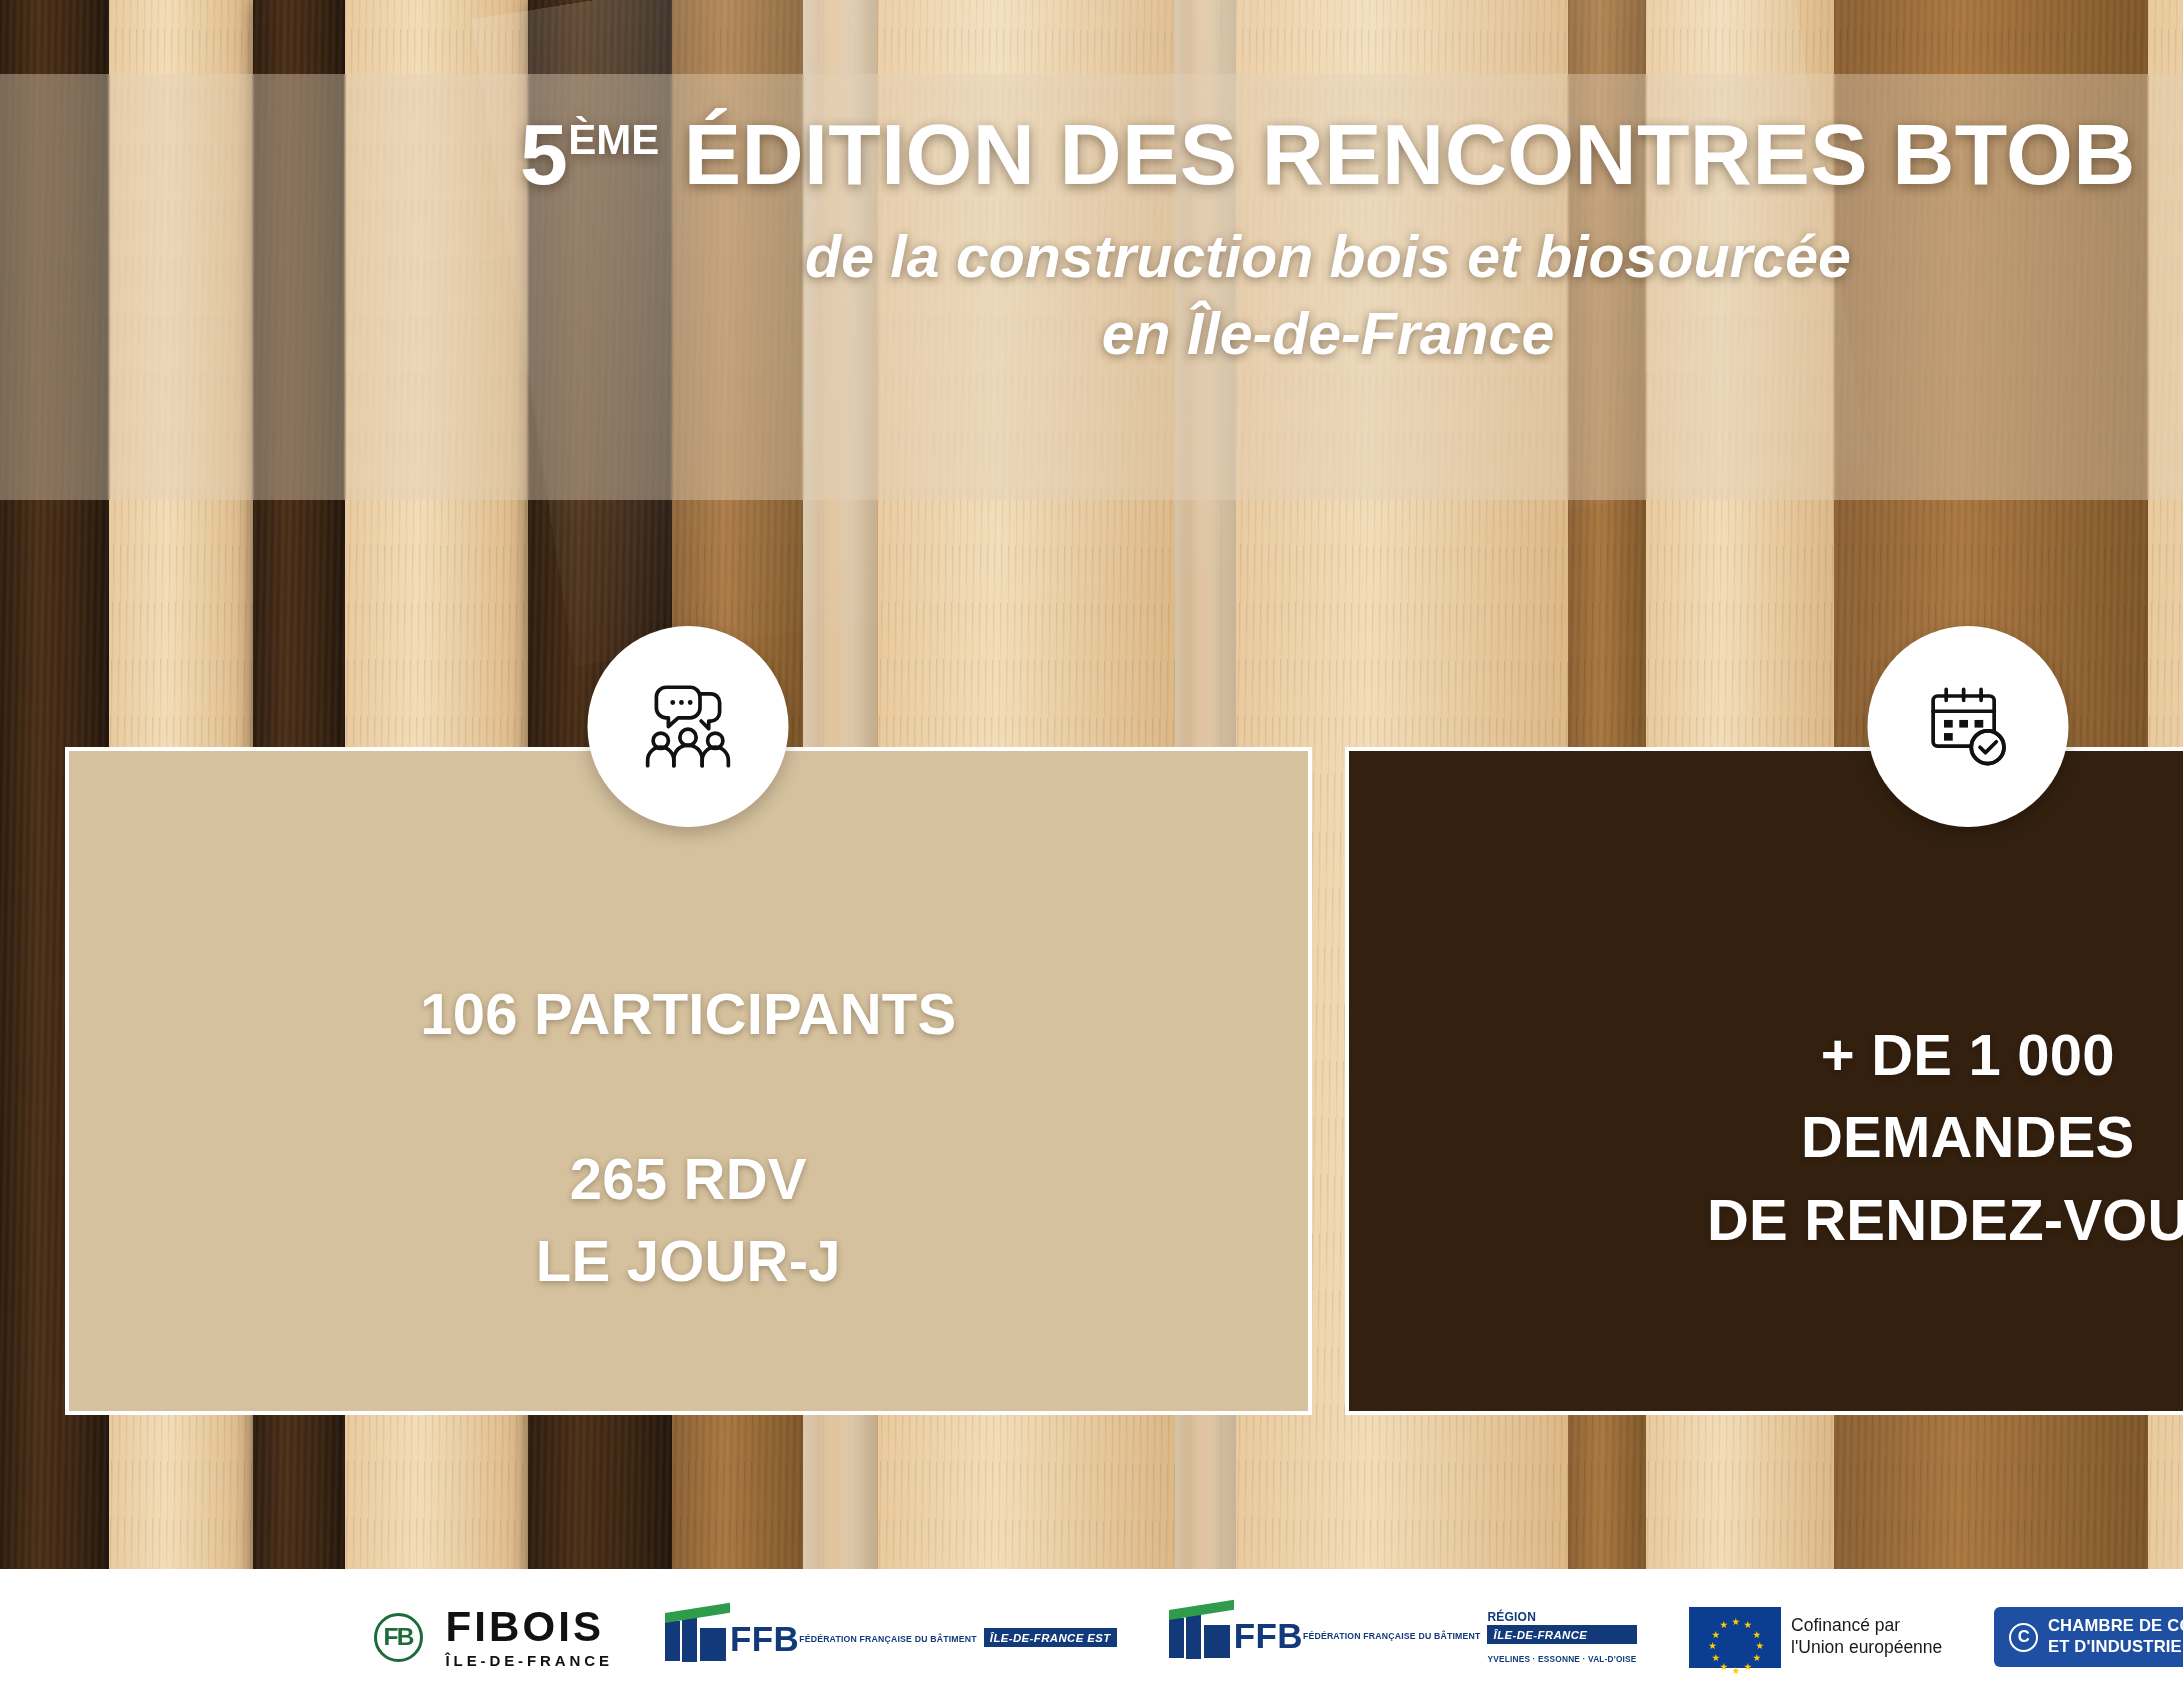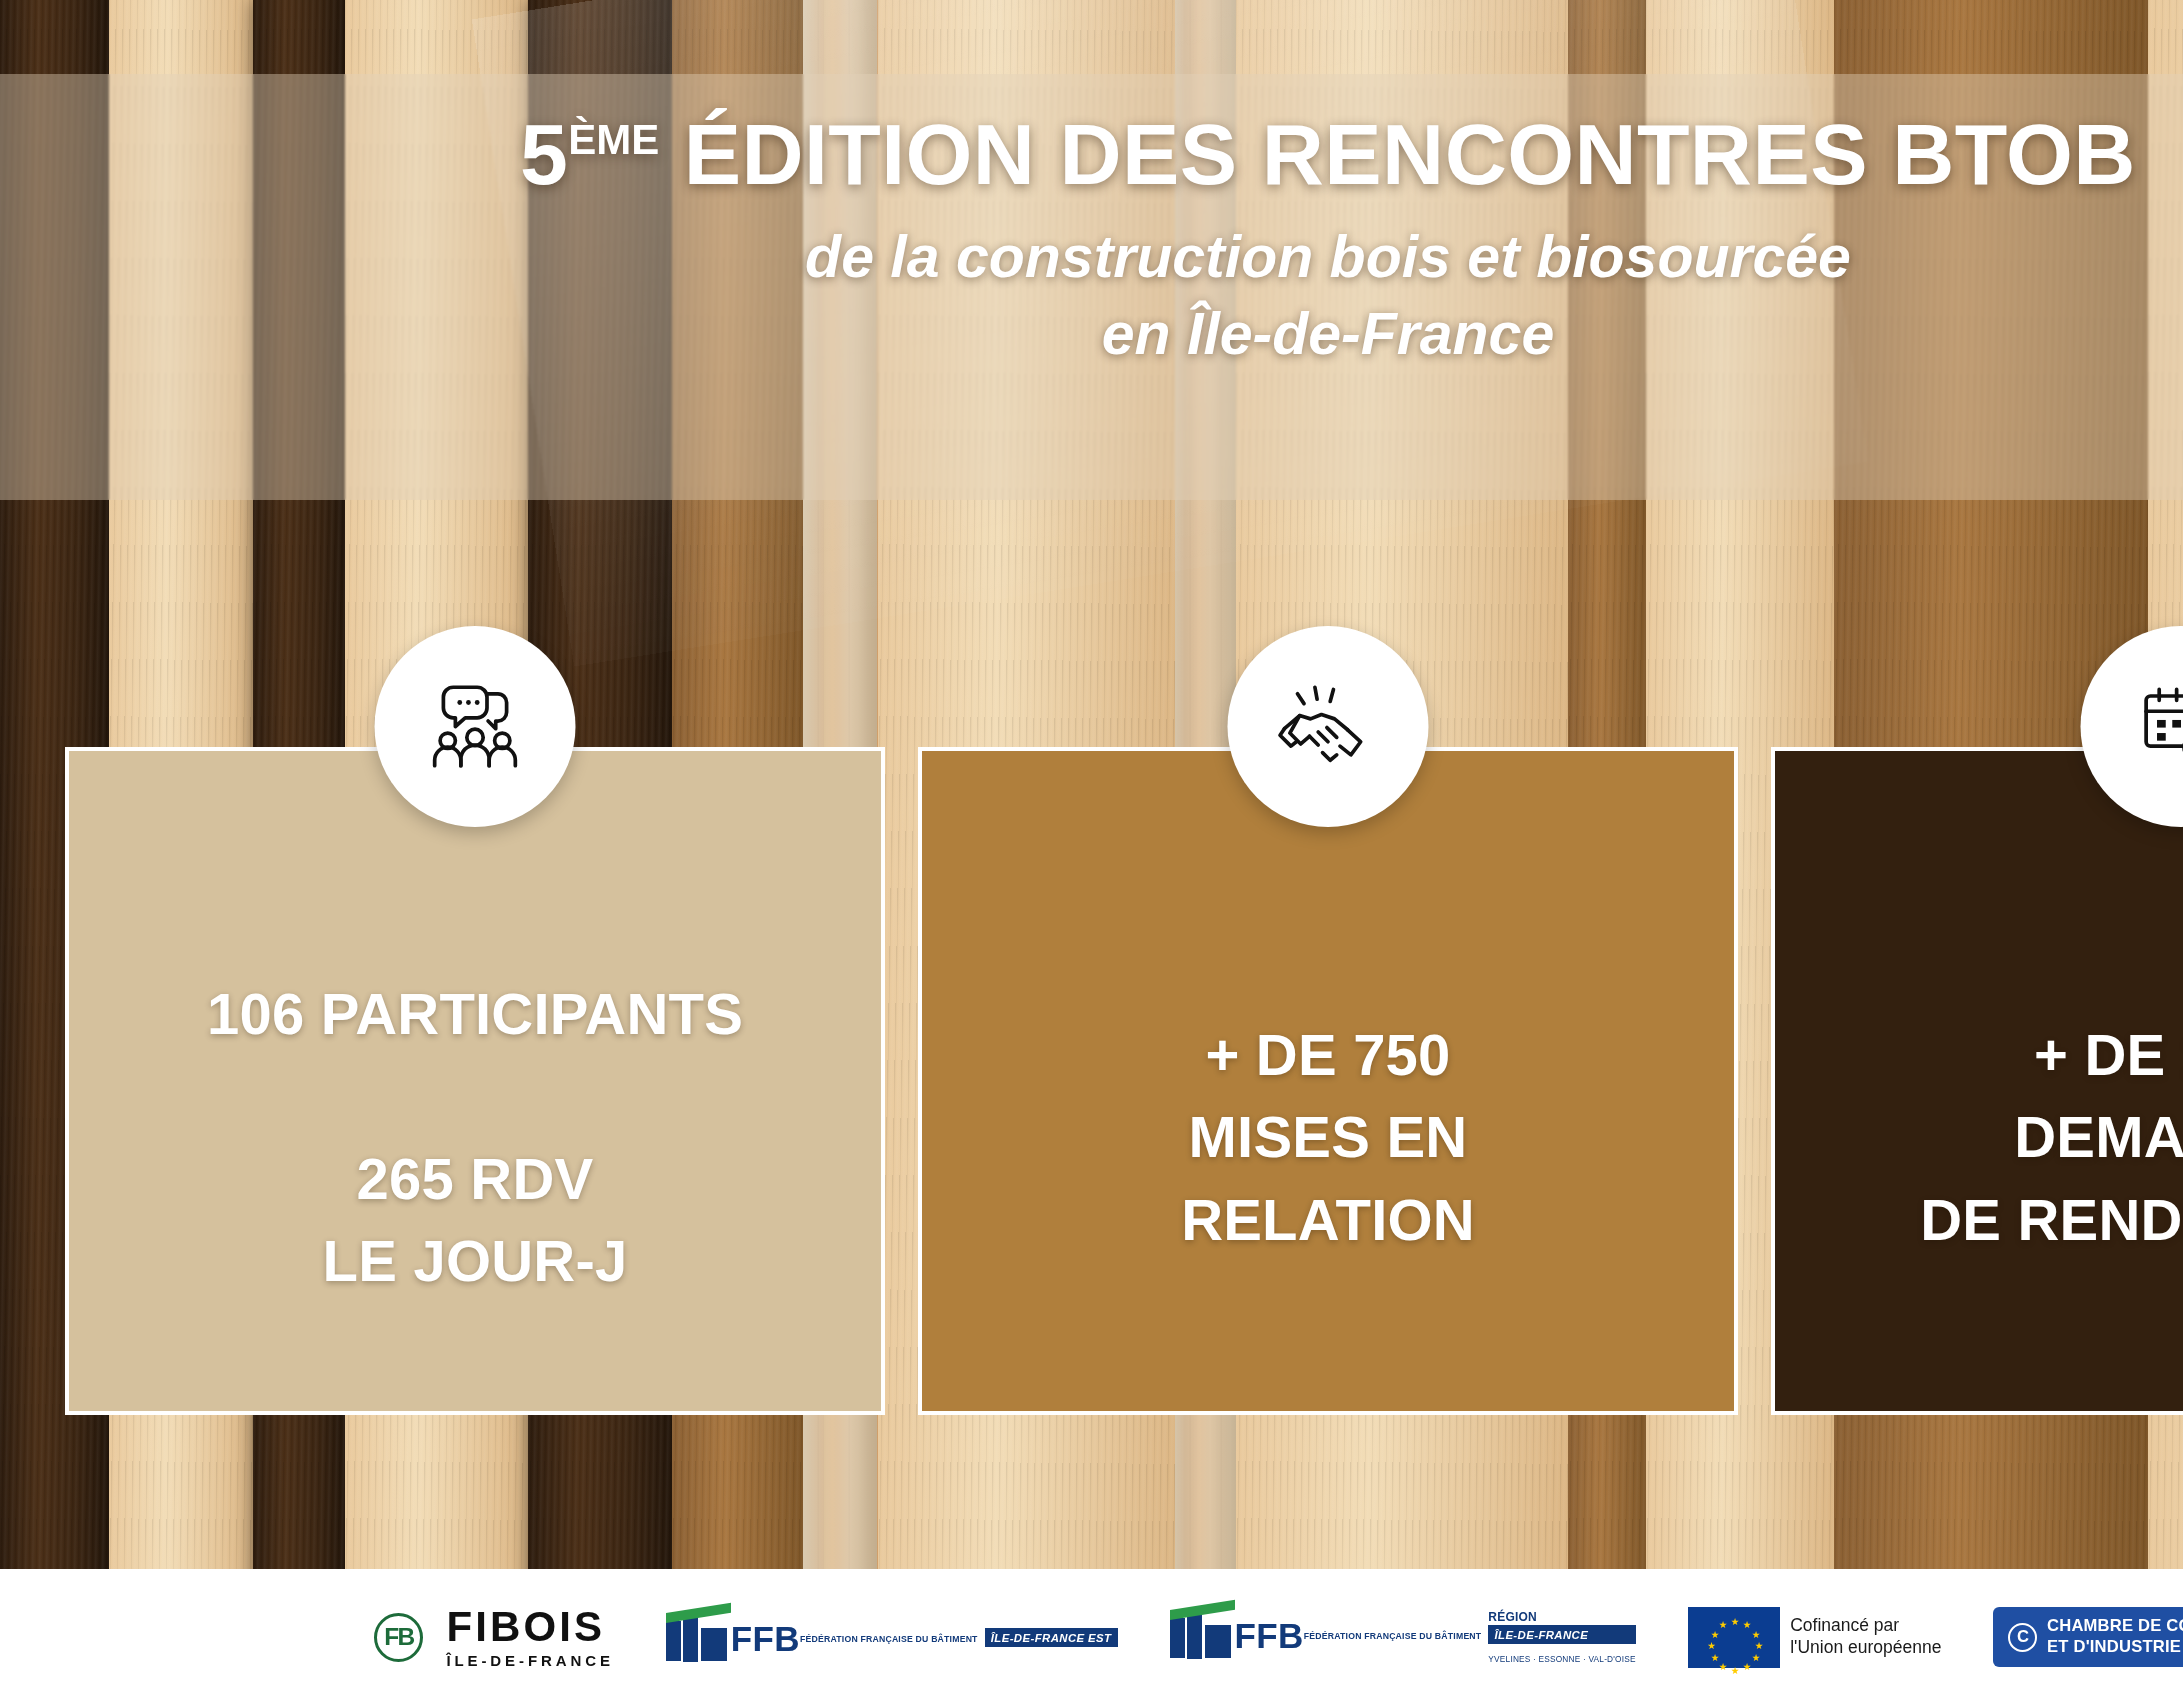--- a/index.html
+++ b/index.html
@@ -201,21 +201,21 @@
   .ffb-glyph { width: 65px; height: 49px; position: relative; }
   .ffb-glyph .b1 { position: absolute; left: 0; top: 8.7px; width: 15px; height: 40px; background: #123a7a; }
   .ffb-glyph .b2 { position: absolute; left: 17.5px; top: 0; width: 15px; height: 49px; background: #123a7a; }
   .ffb-glyph .b3 { position: absolute; left: 35px; top: 15.7px; width: 26px; height: 33px; background: #123a7a; }
   .ffb-glyph .green { position: absolute; left: 0; top: 0; width: 65px; height: 9.6px; background: #2e9c4a; transform: skewY(-9deg); transform-origin: left top; }
   .ffb-name { font-size: 35px; font-weight: 800; color: #123a7a; line-height: 1; margin-top: 2.6px; letter-spacing: 0.4px; }
   .ffb-foot { font-size: 8.7px; font-weight: 700; color: #123a7a; margin-top: 3.5px; letter-spacing: 0.2px; }
   .ffb-right { margin-left: 7px; display: flex; flex-direction: column; justify-content: center; align-self: center; }
   .ffb-region-top { font-size: 12px; font-weight: 700; color: #123a7a; letter-spacing: 0.2px; }
   .ffb-region { background: #123a7a; color: #fff; font-size: 11.4px; font-weight: 800; padding: 3.5px 6.1px; letter-spacing: 0.4px; margin-top: 1.7px; font-style: italic; }
-  .ffb-region-sub { font-size: 8.3px; font-weight: 400; color: #123a7a; margin-top: 10px; letter-spacing: 0.2px; }
+  .ffb-region-sub { font-size: 8.3px; font-weight: 700; color: #123a7a; margin-top: 10px; letter-spacing: 0.2px; }
 
   
   .logo-bois { gap: 7.9px; }
   .bois-mark { width: 65px; height: 65px; position: relative; }
   .bois-tools { position: absolute; inset: 0; }
   .bois-text { line-height: 1.05; }
   .bois-small { font-size: 8.3px; font-weight: 700; color: #1b2a55; letter-spacing: 0.2px; }
   .bois-big { font-size: 31px; font-weight: 800; color: #1b2a55; letter-spacing: 0.9px; }
   .bois-right { font-size: 8.7px; font-weight: 800; color: #1b2a55; line-height: 1.25; letter-spacing: 0.1px; }
 
@@ -325,38 +325,20 @@
           <circle cx="25" cy="63" r="7"></circle>
           <path d="M13 86v-5a12 12 0 0 1 24 0v5"></path>
           <circle cx="50" cy="60" r="7.5"></circle>
           <path d="M37 86v-6a13 13 0 0 1 26 0v6"></path>
           <circle cx="75" cy="63" r="7"></circle>
           <path d="M63 86v-5a12 12 0 0 1 24 0v5"></path>
         </svg>
       </div>
     </div>
 
-    <div class="card-wrap">
-      <div class="card ochre">
-        <div class="card-text">+ DE 750
-MISES EN
-RELATION</div>
-      </div>
-      <div class="badge">
-        <svg viewBox="0 0 100 100" fill="none" stroke="#111" stroke-width="3.4" stroke-linecap="round" stroke-linejoin="round">
-          <path d="M22 20l6 9M38 14l2 11M55 16l-3 11"></path>
-          <path d="M10 52l14-12 10 3 10-4 12 4 12 10"></path>
-          <path d="M24 40l-9 16 10 10 8-7"></path>
-          <path d="M33 59l8 8M41 55l9 9M49 51l9 9"></path>
-          <path d="M68 53l12 11-9 12-10-8"></path>
-          <path d="M45 74l7 7 6-5"></path>
-          <path d="M10 52l-4 6 10 10 5-4"></path>
-        </svg>
-      </div>
-    </div>
 
     <div class="card-wrap">
       <div class="card brown">
         <div class="card-text">+ DE 1 000
 DEMANDES
 DE RENDEZ-VOUS</div>
       </div>
       <div class="badge">
         <svg viewBox="0 0 100 100" fill="none" stroke="#111" stroke-width="3.4" stroke-linecap="round" stroke-linejoin="round">
           <rect x="18" y="22" width="56" height="46" rx="4"></rect>

